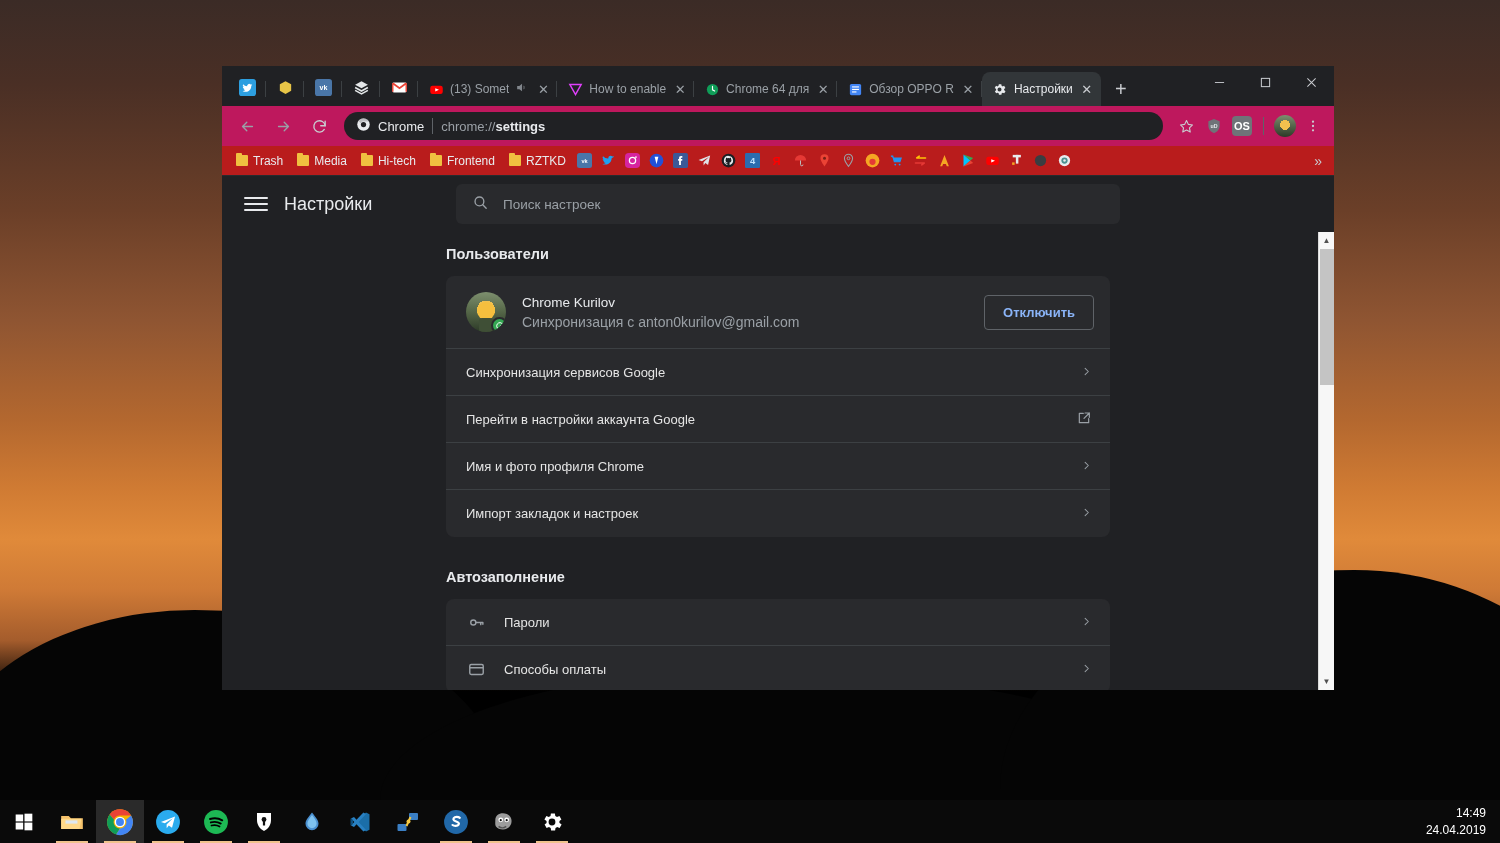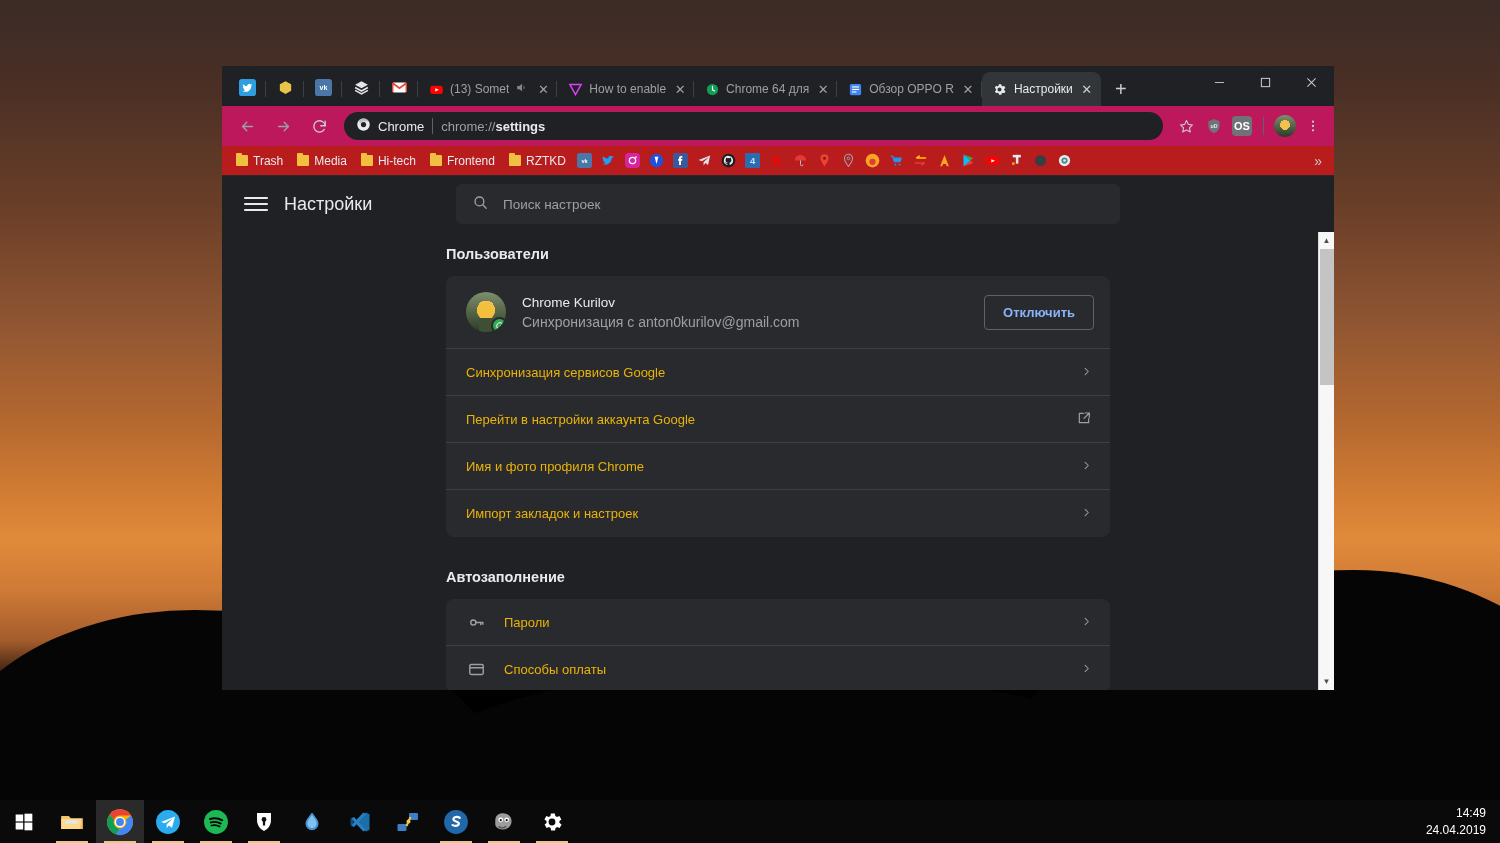--- a/index.html
+++ b/index.html
@@ -348,21 +348,21 @@
   }
   .row:last-child { border-bottom: none; }
   .row-icon {
     width: 20px; height: 20px;
     flex: 0 0 20px;
     display: flex; align-items: center; justify-content: center;
     color: #9aa0a6;
   }
   .row-label {
     flex: 1 1 auto;
-    color: #eab308;
+    color: #e5e5e5;
     font-size: 13px;
   }
   .row-arrow { color: #9aa0a6; font-size: 11px; flex: 0 0 auto; }
   .spacer-lg { height: 32px; }
 
   
   #scrollbar {
     position: absolute;
     right: 0; top: 0; bottom: 0;
     width: 16px;

